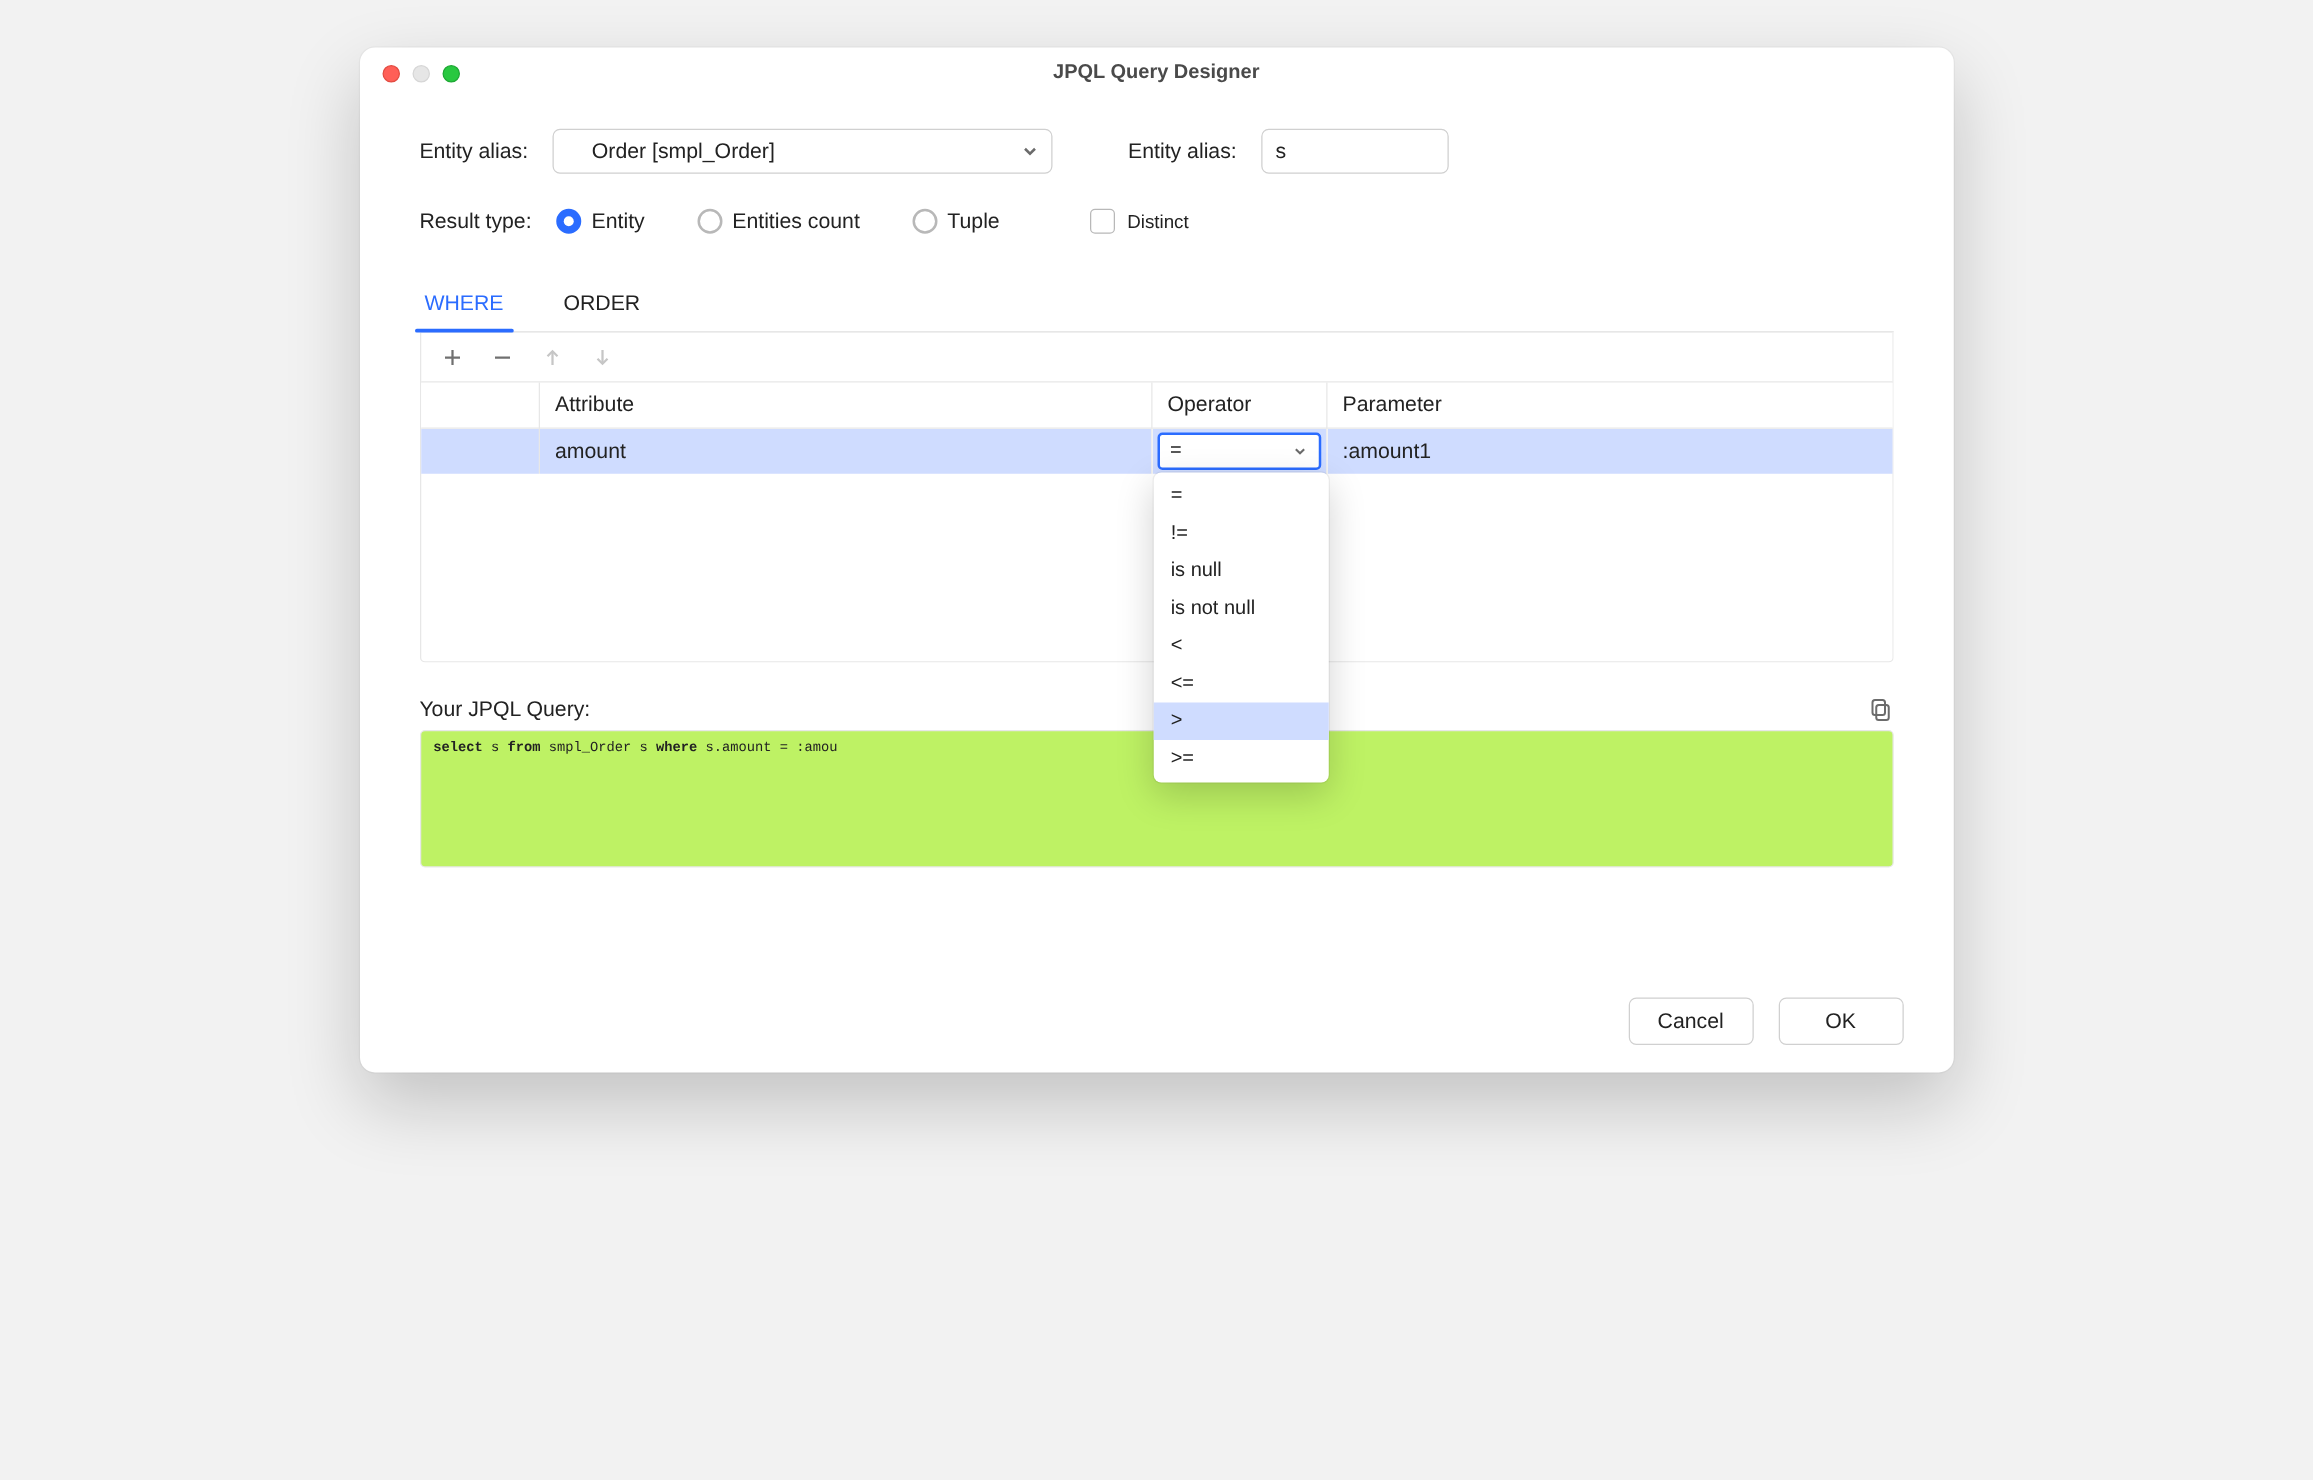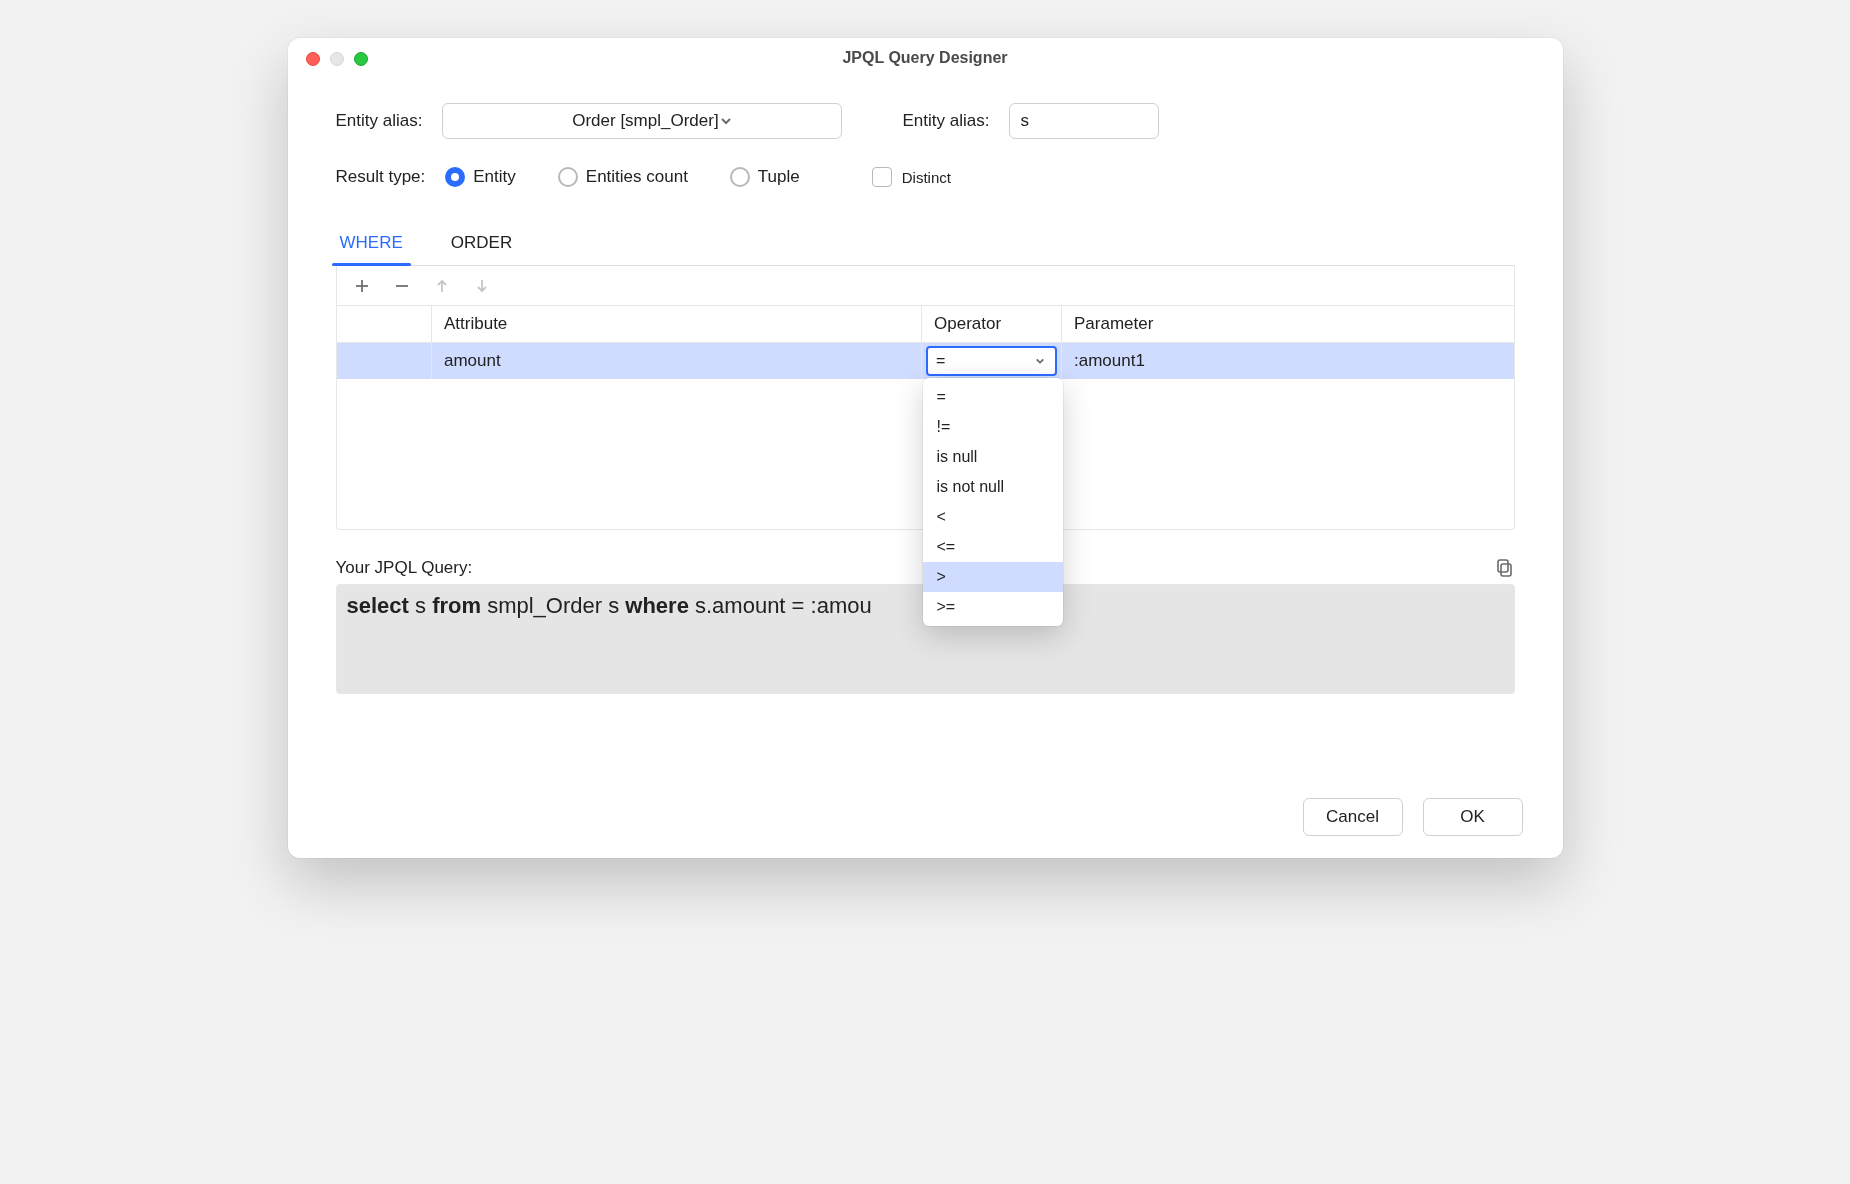--- a/index.html
+++ b/index.html
@@ -60,21 +60,21 @@
   .select-box, .text-input {
     height: 36px;
     border: 1px solid #d0d0d0;
     border-radius: 6px;
     background: #fff;
     display: flex; align-items: center;
     padding: 0 10px;
     font-size: 17px;
     position: relative;
   }
-  .select-box { width: 400px; justify-content: center; padding-left: 30px; }
+  .select-box { width: 400px; justify-content: space-between; padding-left: 30px; }
   .text-input { width: 150px; }
   .chevron {
     width: 14px; height: 14px;
     display: inline-flex; align-items: center; justify-content: center;
   }
   .chevron svg { width: 12px; height: 12px; stroke: #6b6b6b; stroke-width: 2; fill: none; }
 
   .radio {
     width: 20px; height: 20px; border-radius: 50%;
     border: 2px solid #b8b8b8;
@@ -202,25 +202,25 @@
     display: flex; justify-content: space-between; align-items: center;
   }
   .copy-icon { width: 20px; height: 20px; color: #6b6b6b; }
   .copy-icon svg { width: 100%; height: 100%; fill: none; stroke: currentColor; stroke-width: 1.6; }
 
   .query-box {
     border: 1px solid #e7e7e7;
     border-radius: 4px;
     min-height: 110px;
     padding: 8px 10px;
-    font-family: Liberation Sans, sans-serif;
-    font-size: 22px;
+    font-family: Liberation Mono, monospace;
+    font-size: 11px;
     white-space: pre;
     overflow: hidden;
-    background: #e5e5e5;
+    background: #bef264;
   }
   .kw { font-weight: 700; }
 
   
   .footer {
     position: absolute;
     right: 40px; bottom: 22px;
     display: flex; gap: 20px;
   }
   .btn {

